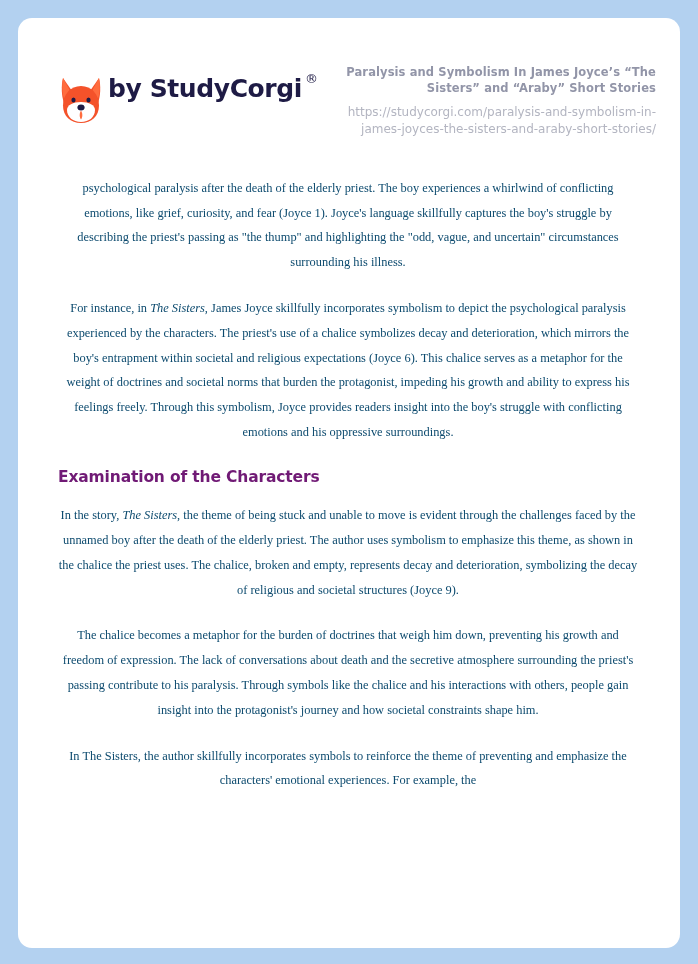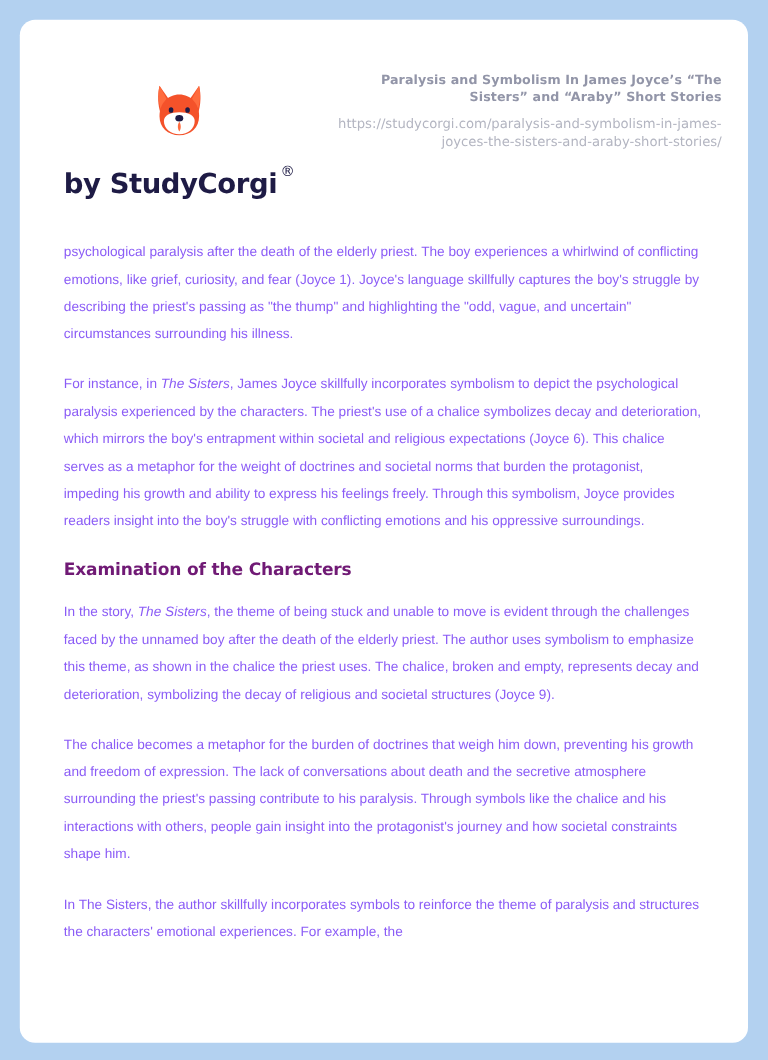--- a/index.html
+++ b/index.html
@@ -27,24 +27,23 @@
   
   .site-header {
     display: flex;
     align-items: flex-start;
     justify-content: space-between;
     padding: 44px 24px 0 40px;
     box-sizing: border-box;
   }
   .brand {
     display: flex;
-    align-items: center;
-    gap: 28px;
+    align-items: flex-start;
+    gap: 4px;
     padding-top: 14px;
-    flex-direction: column;
   }
   .brand-mark {
     width: 46px;
     height: 50px;
     flex: none;
     display: block;
   }
   .brand-wordmark {
     display: flex;
     align-items: flex-start;
@@ -85,26 +84,26 @@
     margin: 7px 0 0 0;
     word-break: break-word;
   }
   
   .doc-body {
     padding: 0 42px 0 40px;
     box-sizing: border-box;
     margin-top: 38px;
   }
   .para {
-    color: #8b5cf6;
-    font-family: Liberation Sans, sans-serif;
+    color: #0c4a6e;
+    font-family: Liberation Serif, serif;
     font-size: 12.4px;
     line-height: 2.0;
     margin: 0 0 21px 0;
-    text-align: left;
+    text-align: center;
   }
   .para em {
     font-style: italic;
   }
   .section-heading {
     color: #701a75;
     font-family: "DejaVu Sans", sans-serif;
     font-weight: bold;
     font-size: 15.5px;
     line-height: 1.5;
@@ -144,16 +143,16 @@
     </div>
 
   </div>
 
   <div class="doc-body" id="doc-body">
       <p class="para">psychological paralysis after the death of the elderly priest. The boy experiences a whirlwind of conflicting emotions, like grief, curiosity, and fear (Joyce 1). Joyce's language skillfully captures the boy's struggle by describing the priest's passing as "the thump" and highlighting the "odd, vague, and uncertain" circumstances surrounding his illness.</p>
       <p class="para">For instance, in <em>The Sisters</em>, James Joyce skillfully incorporates symbolism to depict the psychological paralysis experienced by the characters. The priest's use of a chalice symbolizes decay and deterioration, which mirrors the boy's entrapment within societal and religious expectations (Joyce 6). This chalice serves as a metaphor for the weight of doctrines and societal norms that burden the protagonist, impeding his growth and ability to express his feelings freely. Through this symbolism, Joyce provides readers insight into the boy's struggle with conflicting emotions and his oppressive surroundings.</p>
       <h2 class="section-heading">Examination of the Characters</h2>
       <p class="para">In the story, <em>The Sisters</em>, the theme of being stuck and unable to move is evident through the challenges faced by the unnamed boy after the death of the elderly priest. The author uses symbolism to emphasize this theme, as shown in the chalice the priest uses. The chalice, broken and empty, represents decay and deterioration, symbolizing the decay of religious and societal structures (Joyce 9).</p>
       <p class="para">The chalice becomes a metaphor for the burden of doctrines that weigh him down, preventing his growth and freedom of expression. The lack of conversations about death and the secretive atmosphere surrounding the priest's passing contribute to his paralysis. Through symbols like the chalice and his interactions with others, people gain insight into the protagonist's journey and how societal constraints shape him.</p>
-      <p class="para">In The Sisters, the author skillfully incorporates symbols to reinforce the theme of paralysis and structures the characters' emotional experiences. For example, the</p>
+      <p class="para">In The Sisters, the author skillfully incorporates symbols to reinforce the theme of preventing and emphasize the characters' emotional experiences. For example, the</p>
     </div>
 
 </div>
 
 </body></html>

